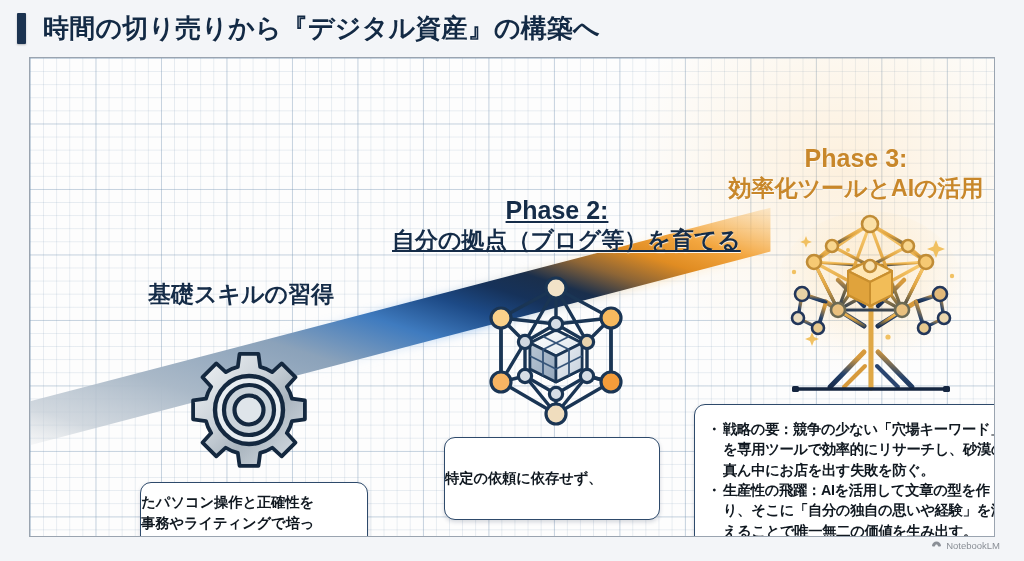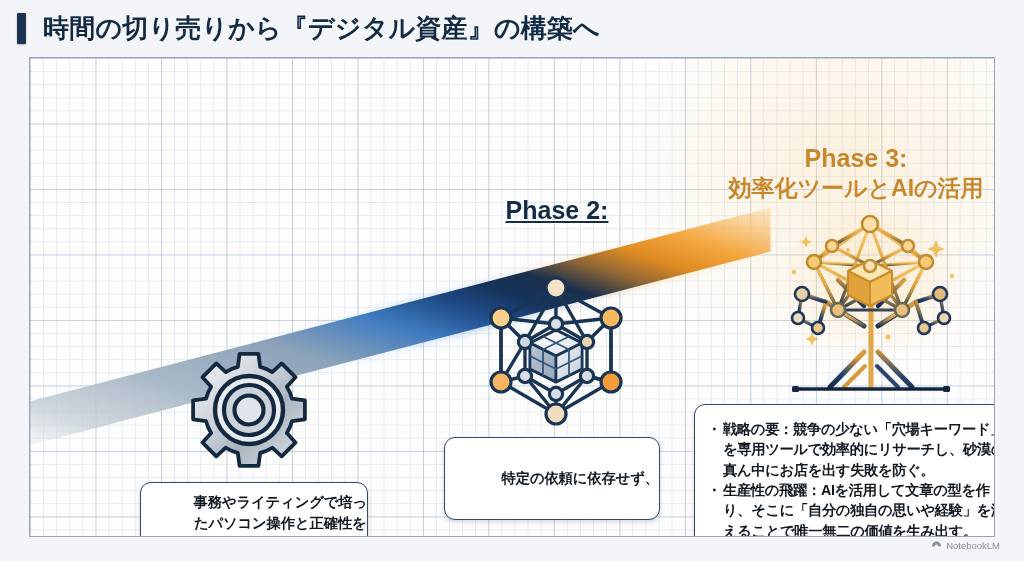--- a/index.html
+++ b/index.html
@@ -74,21 +74,21 @@
   #icon-tree{left:738px;top:148px;width:204px;height:200px;}
 
   
   .callout{
     position:absolute;
     background:#ffffff;
     border:1.6px solid #2e4a6b;
     border-radius:11px;
     box-sizing:border-box;
     box-shadow:0 2px 4px rgba(20,40,70,.18);
-    display:flex;align-items:center;justify-content:flex-end;
+    display:flex;align-items:center;justify-content:flex-start;
     color:#101820;
   }
   .callout .txt{
     font-size:14.3px;font-weight:bold;line-height:1.47;
     text-align:center;letter-spacing:-.1px;
   }
   #callout-1{left:110px;top:424px;width:228px;height:84px;}
   #callout-2{left:414px;top:379px;width:216px;height:83px;}
   #callout-3{
     left:664px;top:346px;width:332px;height:152px;
@@ -151,20 +151,21 @@
         <feGaussianBlur stdDeviation="5"></feGaussianBlur>
       </filter>
     </defs>
 
     <path d="M 0,345 L 740,152 L 740,196 L 0,389 Z" fill="url(#ribGlow)" filter="url(#blurSoft)"></path>
 
     <path d="M 0,344 L 742,150 L 742,194 L 0,388 Z" fill="url(#ribGrad)"></path>
   </svg>
 
   <div class="phase-label pl-dark" id="phase1-label">
+    <span class="sub">基礎スキルの習得</span>
   </div>
 
   <div class="icon-wrap" id="icon-gear">
     <svg viewBox="0 0 126 126" width="126" height="126">
       <defs>
         <linearGradient id="gearFill" x1="0" y1="0" x2="1" y2="1">
           <stop offset="0" stop-color="#f4f6f8"></stop>
           <stop offset="0.42" stop-color="#c9d1d8"></stop>
           <stop offset="0.62" stop-color="#aab5bf"></stop>
           <stop offset="1" stop-color="#dfe5ea"></stop>
@@ -185,28 +186,29 @@
         </g>
         <circle cx="0" cy="-1" r="34" fill="#e8edf1" stroke="#14283f" stroke-width="4.4"></circle>
         <circle cx="0" cy="-1" r="25" fill="#cbd4db" stroke="#14283f" stroke-width="4.2"></circle>
         <circle cx="0" cy="-1" r="14.5" fill="#dfe5ea" stroke="#14283f" stroke-width="4.2"></circle>
       </g>
     </svg>
   </div>
 
   <div class="callout" id="callout-1">
     <div class="txt">
+      <div>たパソコン操作と正確性を</div>
       <div>事務やライティングで培っ</div>
-      <div>たパソコン操作と正確性を</div>
       <div>土台にする。</div>
     </div>
   </div>
 
   <div class="phase-label pl-dark" id="phase2-label">
     <span class="ph">Phase 2:</span>
+    <span class="sub">自分の拠点（ブログ等）を育てる</span>
   </div>
 
   <div class="icon-wrap" id="icon-network">
     <svg viewBox="0 0 172 166" width="172" height="166">
       <defs>
         <linearGradient id="cubeTop" x1="0" y1="0" x2="1" y2="1">
           <stop offset="0" stop-color="#ffffff"></stop>
             <stop offset="1" stop-color="#dbe3ea"></stop>
         </linearGradient>
         <linearGradient id="cubeLeft" x1="0" y1="0" x2="1" y2="1">

